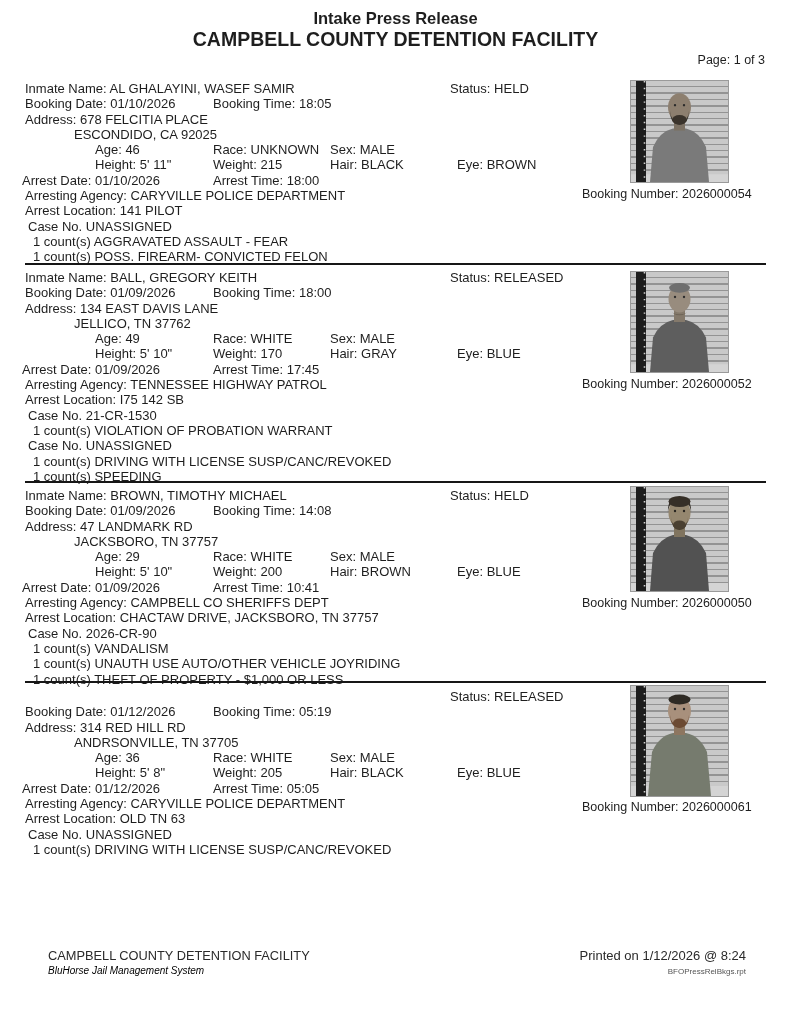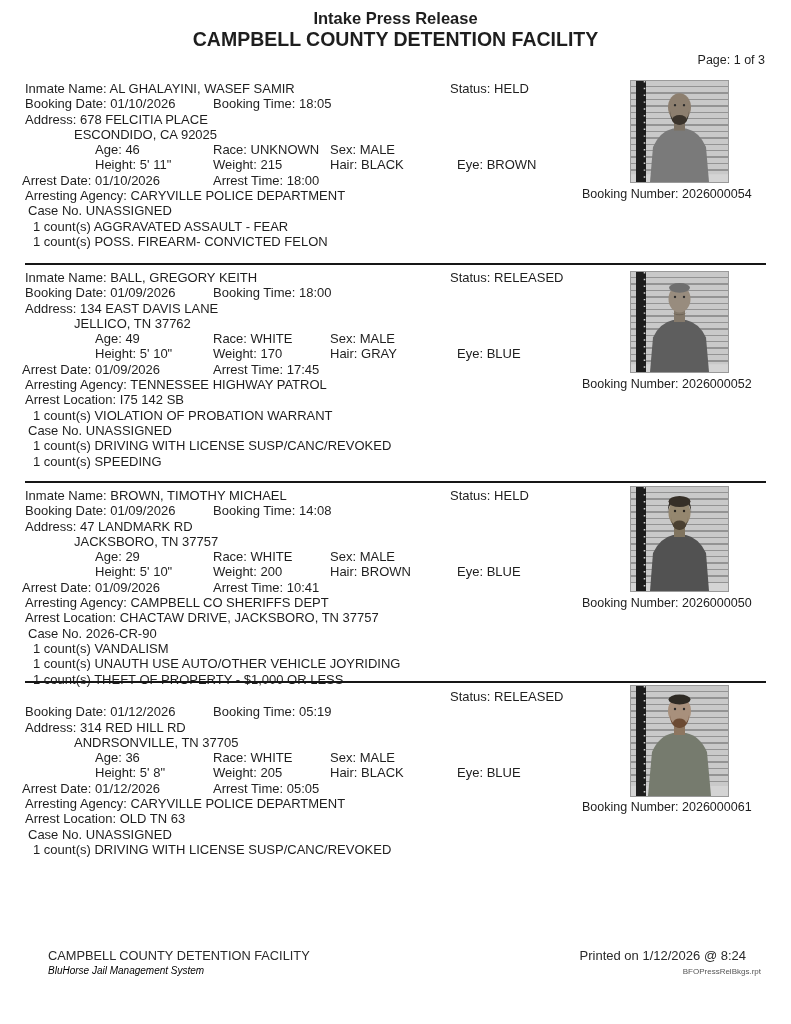--- a/index.html
+++ b/index.html
@@ -28,21 +28,21 @@
   .c-case{left:28px;}
   .c-charge{left:33px;}
   .photo{position:absolute;left:631px;width:97px;
     background:repeating-linear-gradient(to bottom,#c9c9c9 0px,#c9c9c9 5px,#939393 5px,#939393 6.4px);
     box-shadow:0 0 0 1px #9a9a9a;}
   .photo svg{position:absolute;left:0;top:0;width:100%;height:100%;}
   .bknum{position:absolute;left:582px;font-size:12.5px;white-space:nowrap;}
   .ftr-facility{position:absolute;left:48px;top:948px;font-size:12.8px;color:#2a2a2a;}
   .ftr-system{position:absolute;left:48px;top:965px;font-size:10px;font-style:italic;color:#000000;}
   .ftr-printed{position:absolute;right:45px;top:948px;font-size:13px;color:#2a2a2a;}
-  .ftr-report{position:absolute;right:30px;top:967px;font-size:8px;color:#555555;}
+  .ftr-report{position:absolute;right:45px;top:967px;font-size:8px;color:#555555;}
 </style>
 </head>
 <body>
 
 <div class="page">
 
   <div class="hdr-title">Intake Press Release</div>
   <div class="hdr-sub">CAMPBELL COUNTY DETENTION FACILITY</div>
   <div class="page-label">Page: 1 of 3</div>
 
@@ -72,20 +72,23 @@
         <span class="f c-b"><span>Weight:</span> <span>215</span></span>
         <span class="f c-c"><span>Hair:</span> <span>BLACK</span></span>
         <span class="f c-d"><span>Eye:</span> <span>BROWN</span></span>
       </div>
       <div class="line">
         <span class="f c-arr"><span>Arrest Date:</span> <span>01/10/2026</span></span>
         <span class="f c-b"><span>Arrest Time:</span> <span>18:00</span></span>
       </div>
       <div class="line">
         <span class="f c-main"><span>Arresting Agency:</span> <span>CARYVILLE POLICE DEPARTMENT</span></span>
+      </div>
+      <div class="line">
+        <span class="f c-main"><span>Arrest Location:</span> <span>141 PILOT</span></span>
       </div>
       <div class="line">
         <span class="f c-case"><span>Case No.</span> <span>UNASSIGNED</span></span>
       </div>
       <div class="line">
           <span class="f c-charge">1 count(s) AGGRAVATED ASSAULT - FEAR</span>
         </div>
       <div class="line">
           <span class="f c-charge">1 count(s) POSS. FIREARM- CONVICTED FELON</span>
         </div>
@@ -137,20 +140,23 @@
       </div>
       <div class="line">
         <span class="f c-arr"><span>Arrest Date:</span> <span>01/09/2026</span></span>
         <span class="f c-b"><span>Arrest Time:</span> <span>17:45</span></span>
       </div>
       <div class="line">
         <span class="f c-main"><span>Arresting Agency:</span> <span>TENNESSEE HIGHWAY PATROL</span></span>
       </div>
       <div class="line">
         <span class="f c-main"><span>Arrest Location:</span> <span>I75 142 SB</span></span>
+      </div>
+      <div class="line">
+        <span class="f c-case"><span>Case No.</span> <span>21-CR-1530</span></span>
       </div>
       <div class="line">
           <span class="f c-charge">1 count(s) VIOLATION OF PROBATION WARRANT</span>
         </div>
       <div class="line">
         <span class="f c-case"><span>Case No.</span> <span>UNASSIGNED</span></span>
       </div>
       <div class="line">
           <span class="f c-charge">1 count(s) DRIVING WITH LICENSE SUSP/CANC/REVOKED</span>
         </div>

